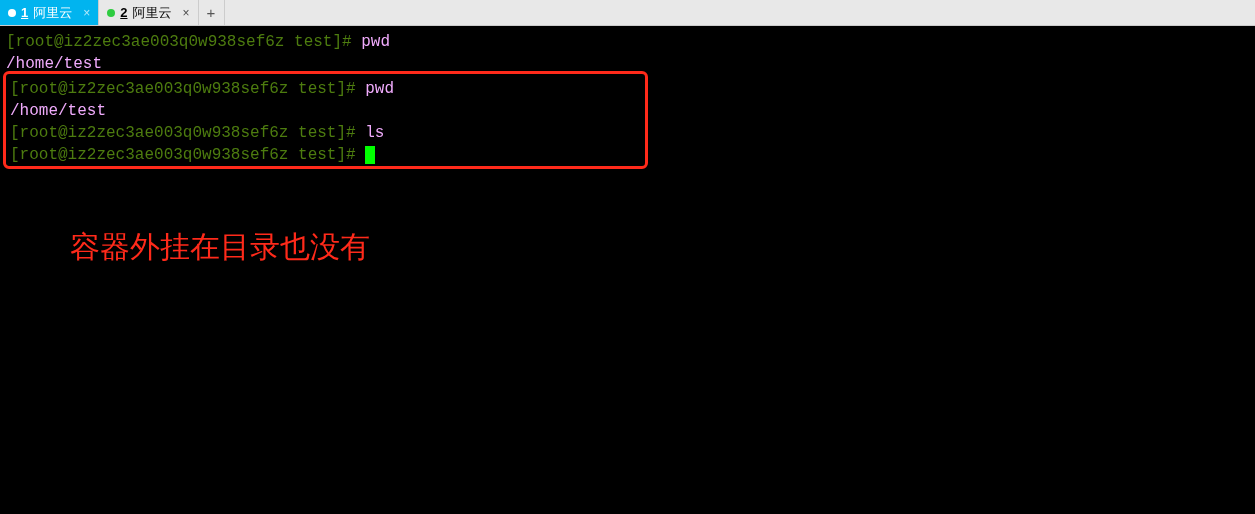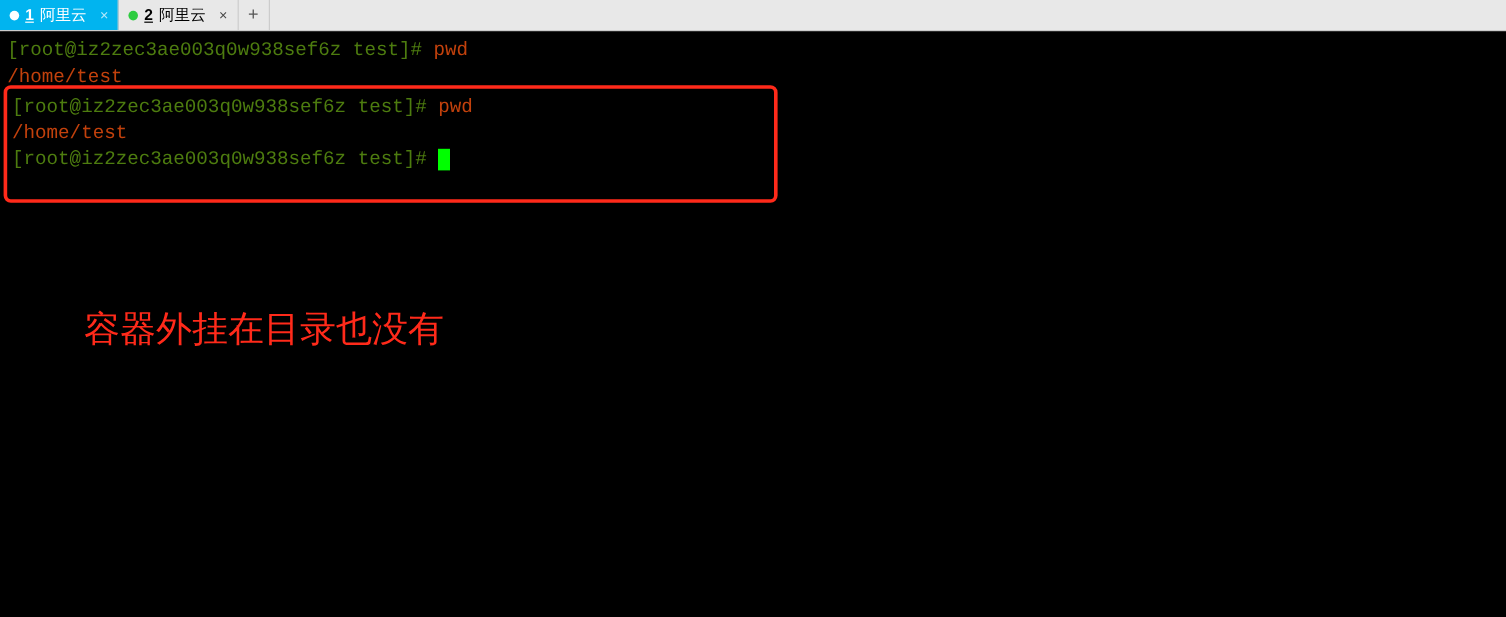--- a/index.html
+++ b/index.html
@@ -94,24 +94,23 @@
       height: 18px;
       background: #00ff00;
       vertical-align: middle;
     }
     .annotation {
       position: absolute;
       color: #ff2a1a;
       font-family: "Microsoft YaHei", "SimHei", sans-serif;
       font-size: 30px;
       font-weight: 500;
-      margin-top: 28px;
     }
     .output-text {
-      color: #c2410c;
+      color: #f0abfc;
     }
   </style>
 </head>
 <body>
 
 <div class="tab-bar">
   <div class="tab active">
     <span class="dot"></span>
     <span class="num">1</span>
     <span>阿里云</span>
@@ -129,18 +128,19 @@
 </div>
 
 <div class="terminal">
   <div class="line"><span class="prompt">[root@iz2zec3ae003q0w938sef6z test]# </span><span class="output-text">pwd</span></div>
   <div class="line output-text">/home/test</div>
 
   <div class="highlight-box" id="hlbox" style="top: 45px; left: 3px; width: 645px; height: 98px;">
     <div class="highlight-inner">
       <div class="line"><span class="prompt">[root@iz2zec3ae003q0w938sef6z test]# </span><span class="output-text">pwd</span></div>
       <div class="line output-text">/home/test</div>
+      <div class="line"><span class="prompt">[root@iz2zec3ae003q0w938sef6z test]# </span><span class="output-text">ls</span></div>
       <div class="line"><span class="prompt">[root@iz2zec3ae003q0w938sef6z test]# </span><span class="cursor-block"></span></div>
     </div>
   </div>
 
   <div class="annotation" id="annot" style="top: 210px; left: 70px;">容器外挂在目录也没有</div>
 </div>
 
 </body></html>

